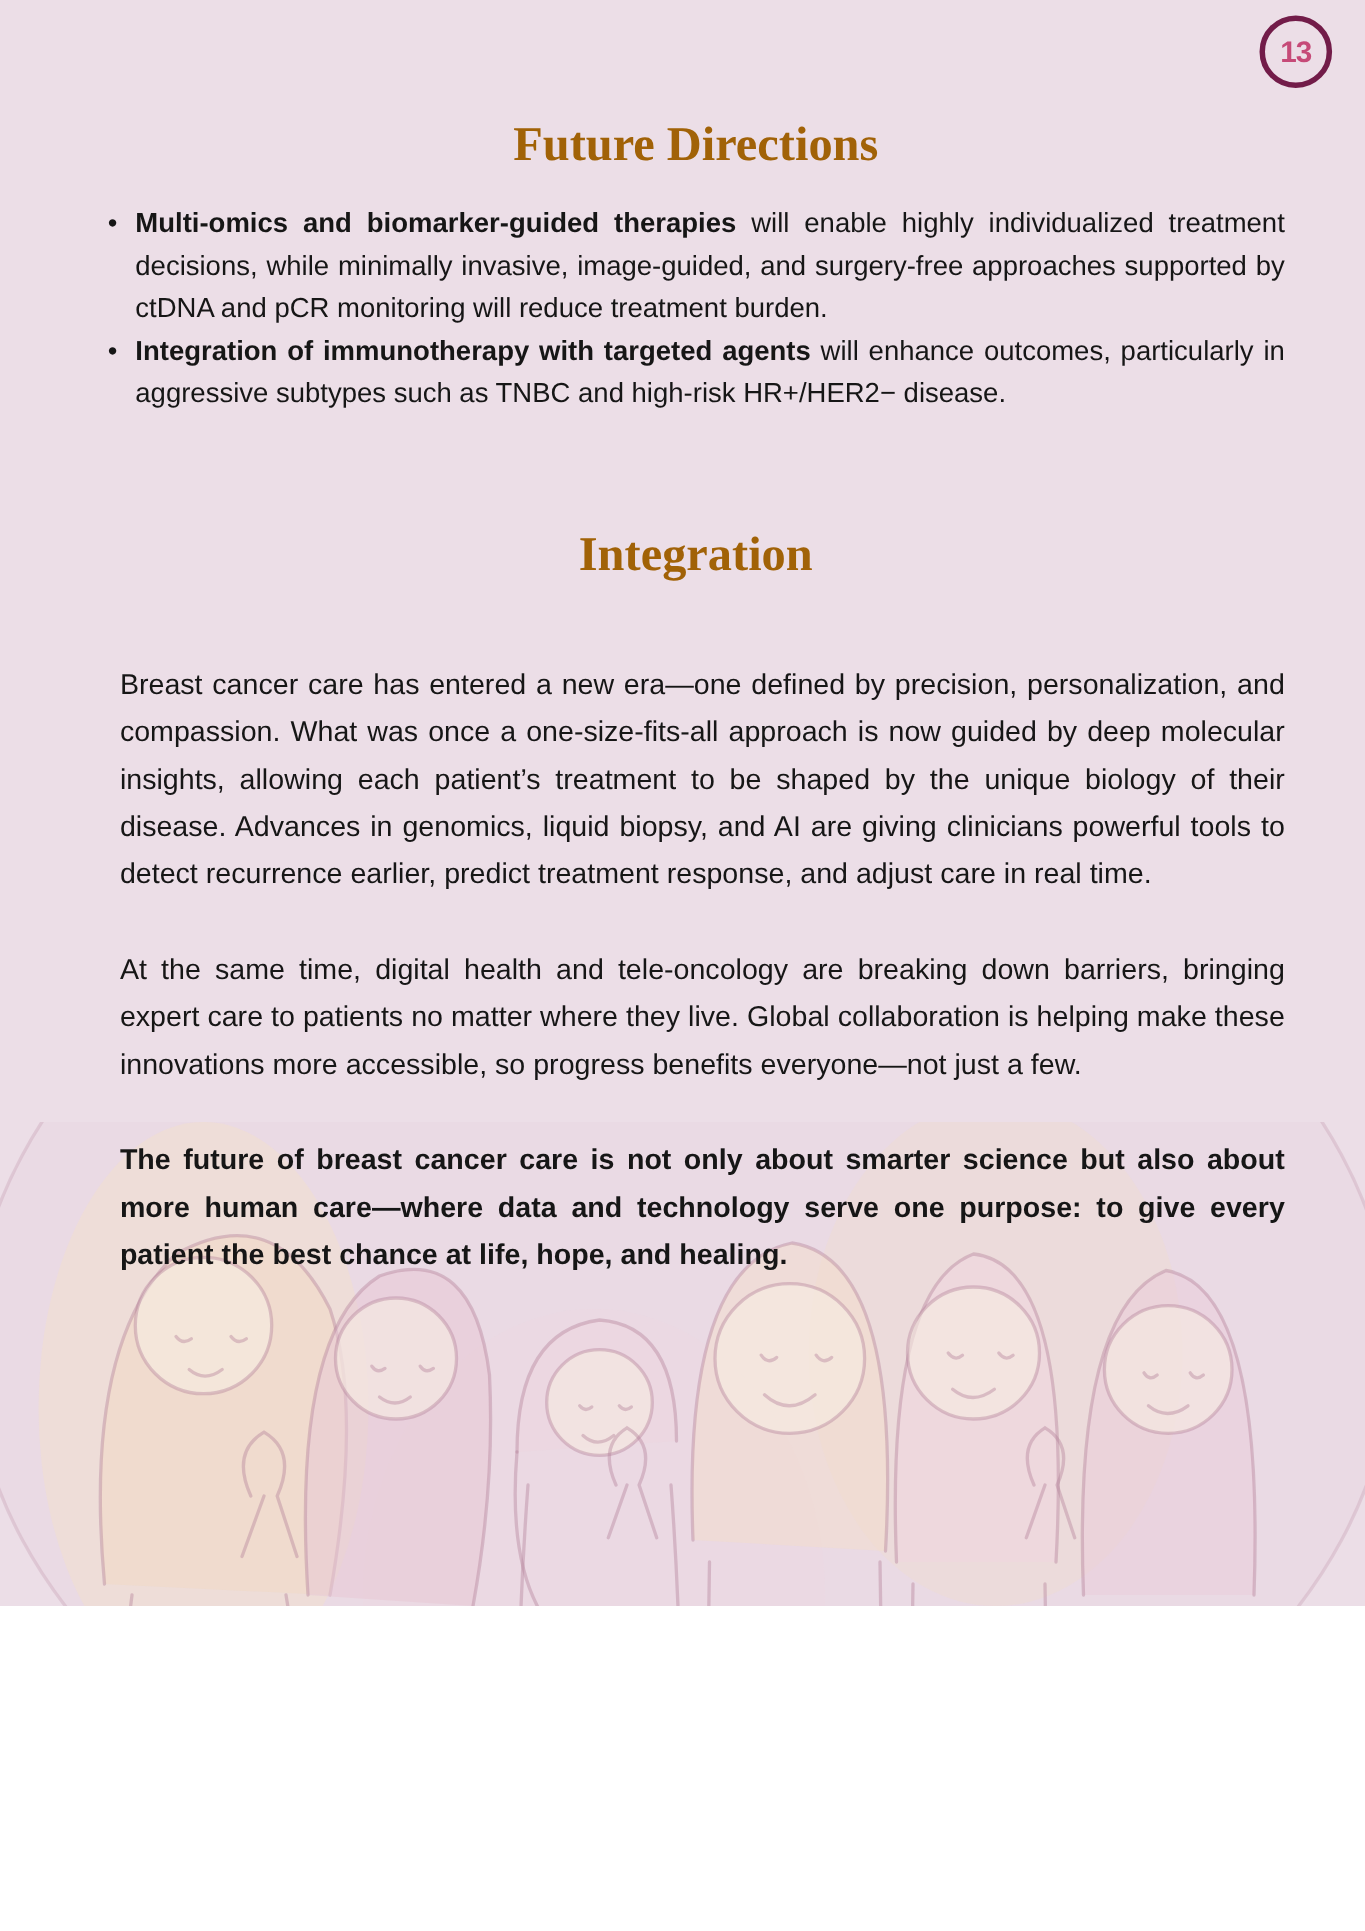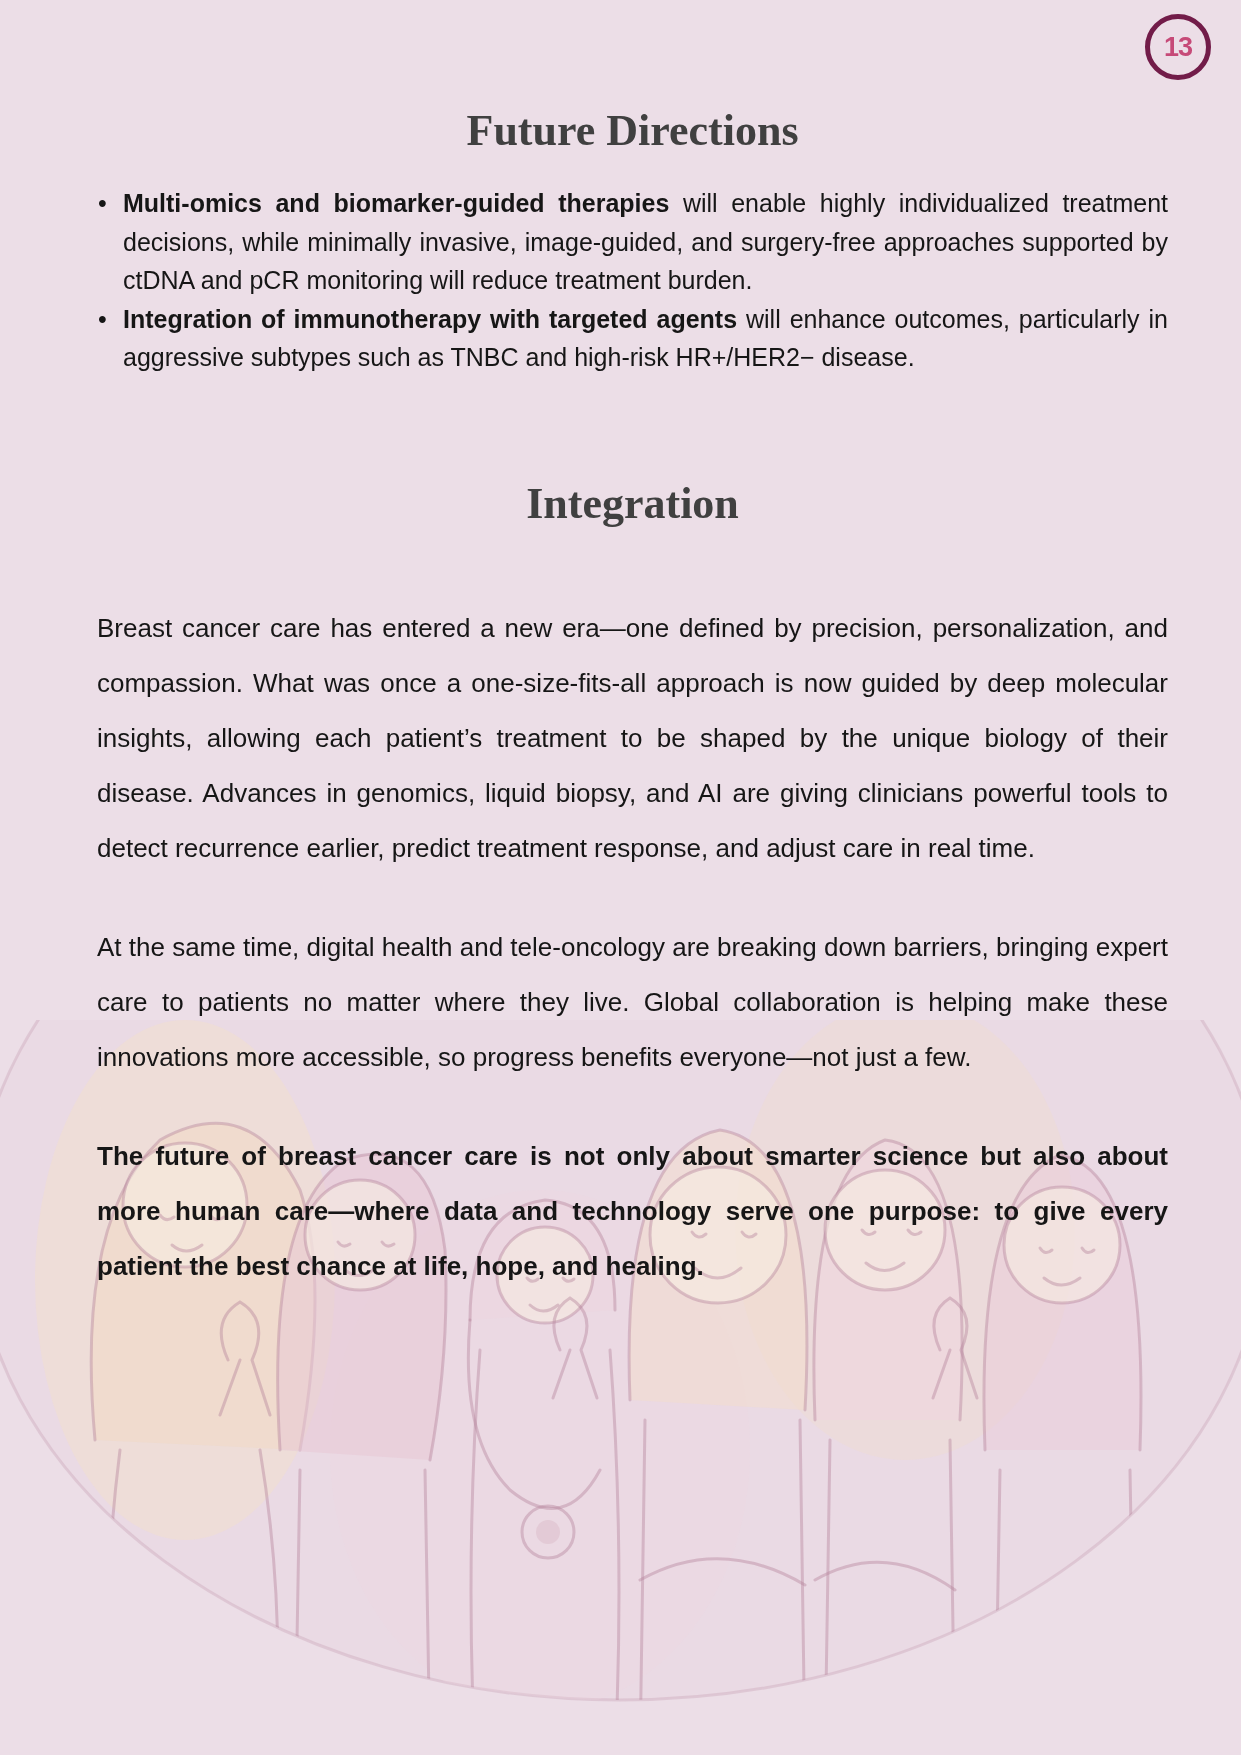--- a/index.html
+++ b/index.html
@@ -1,19 +1,19 @@
 <!DOCTYPE html>
 <html><head>
 <meta charset="utf-8">
 <style>
   html,body{margin:0;padding:0;}
   .page{
     position:relative;
     width:1241px;
-    height:1755px;
+    height:1460px;
     background:#ECDEE7;
     overflow:hidden;
     font-family:"Liberation Sans", sans-serif;
     color:#161616;
   }
   .watermark{
     position:absolute;
     left:0; top:1020px;
     width:1241px; height:735px;
     pointer-events:none;
@@ -35,21 +35,21 @@
   }
   .badge span{
     color:#C64A78;
     font-weight:bold;
     font-size:27px;
     letter-spacing:-1px;
   }
   h1.section-title, h2.section-title{
     font-family:"Liberation Serif", serif;
     font-weight:700;
-    color:#404040;
+    color:#a16207;
     font-size:44px;
     line-height:54px;
     text-align:center;
     margin:0;
   }
   h1.section-title{ margin-top:104px; }
   h2.section-title{ margin-top:100px; }
   ul.bullets{
     list-style:none;
     margin:26px 0 0 0;
@@ -65,23 +65,23 @@
   }
   ul.bullets li::before{
     content:"\2022";
     position:absolute;
     left:1px; top:0;
     font-size:25px;
   }
   ul.bullets .b{ font-weight:700; }
   .paras{ margin-top:70px; }
   .para{
-    margin:0 0 44px 0;
+    margin:0 0 44px 12px;
     font-size:26px;
-    line-height:55px;
+    line-height:43px;
     text-align:justify;
     text-align-last:left;
   }
   .para:last-child{ margin-bottom:0;font-weight:bold; }
 </style>
 </head>
 <body>
 
 <div class="page">
 

